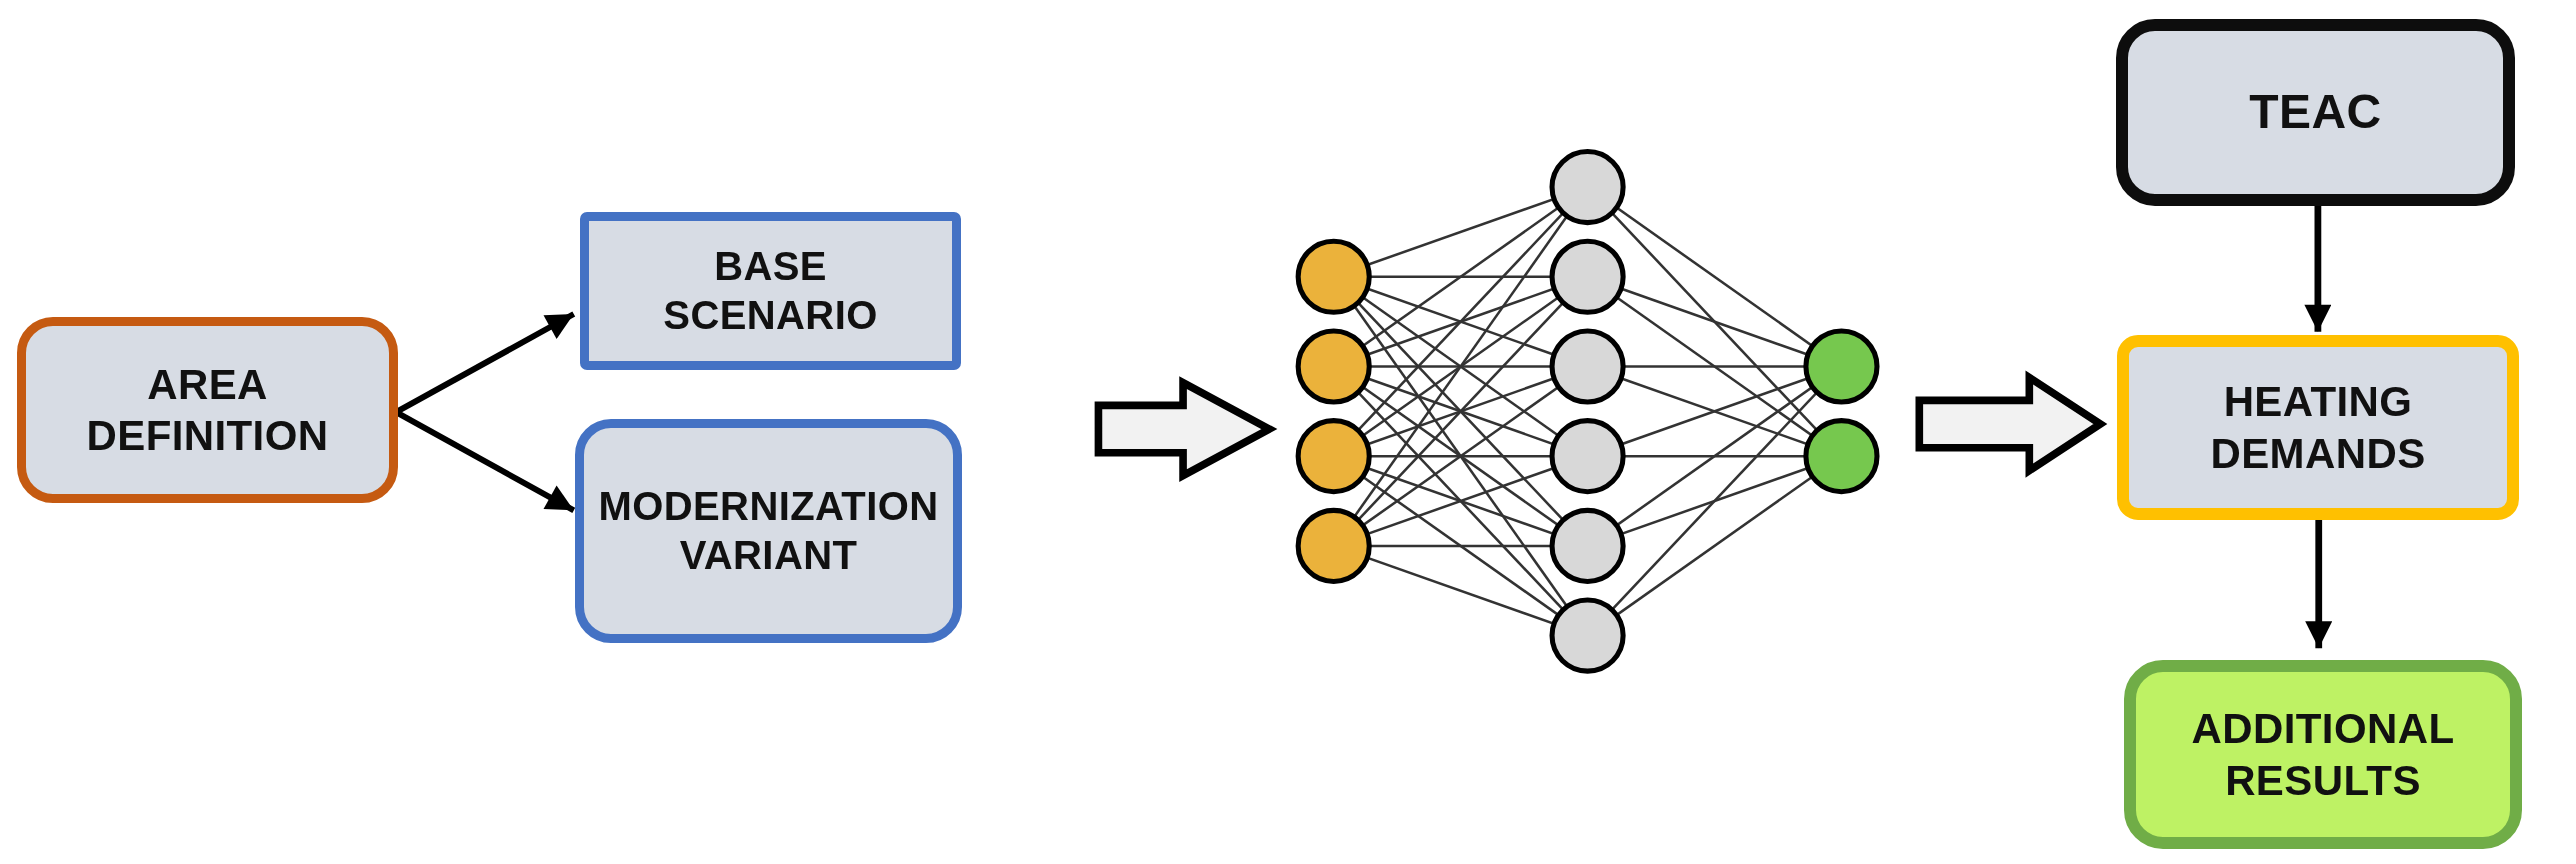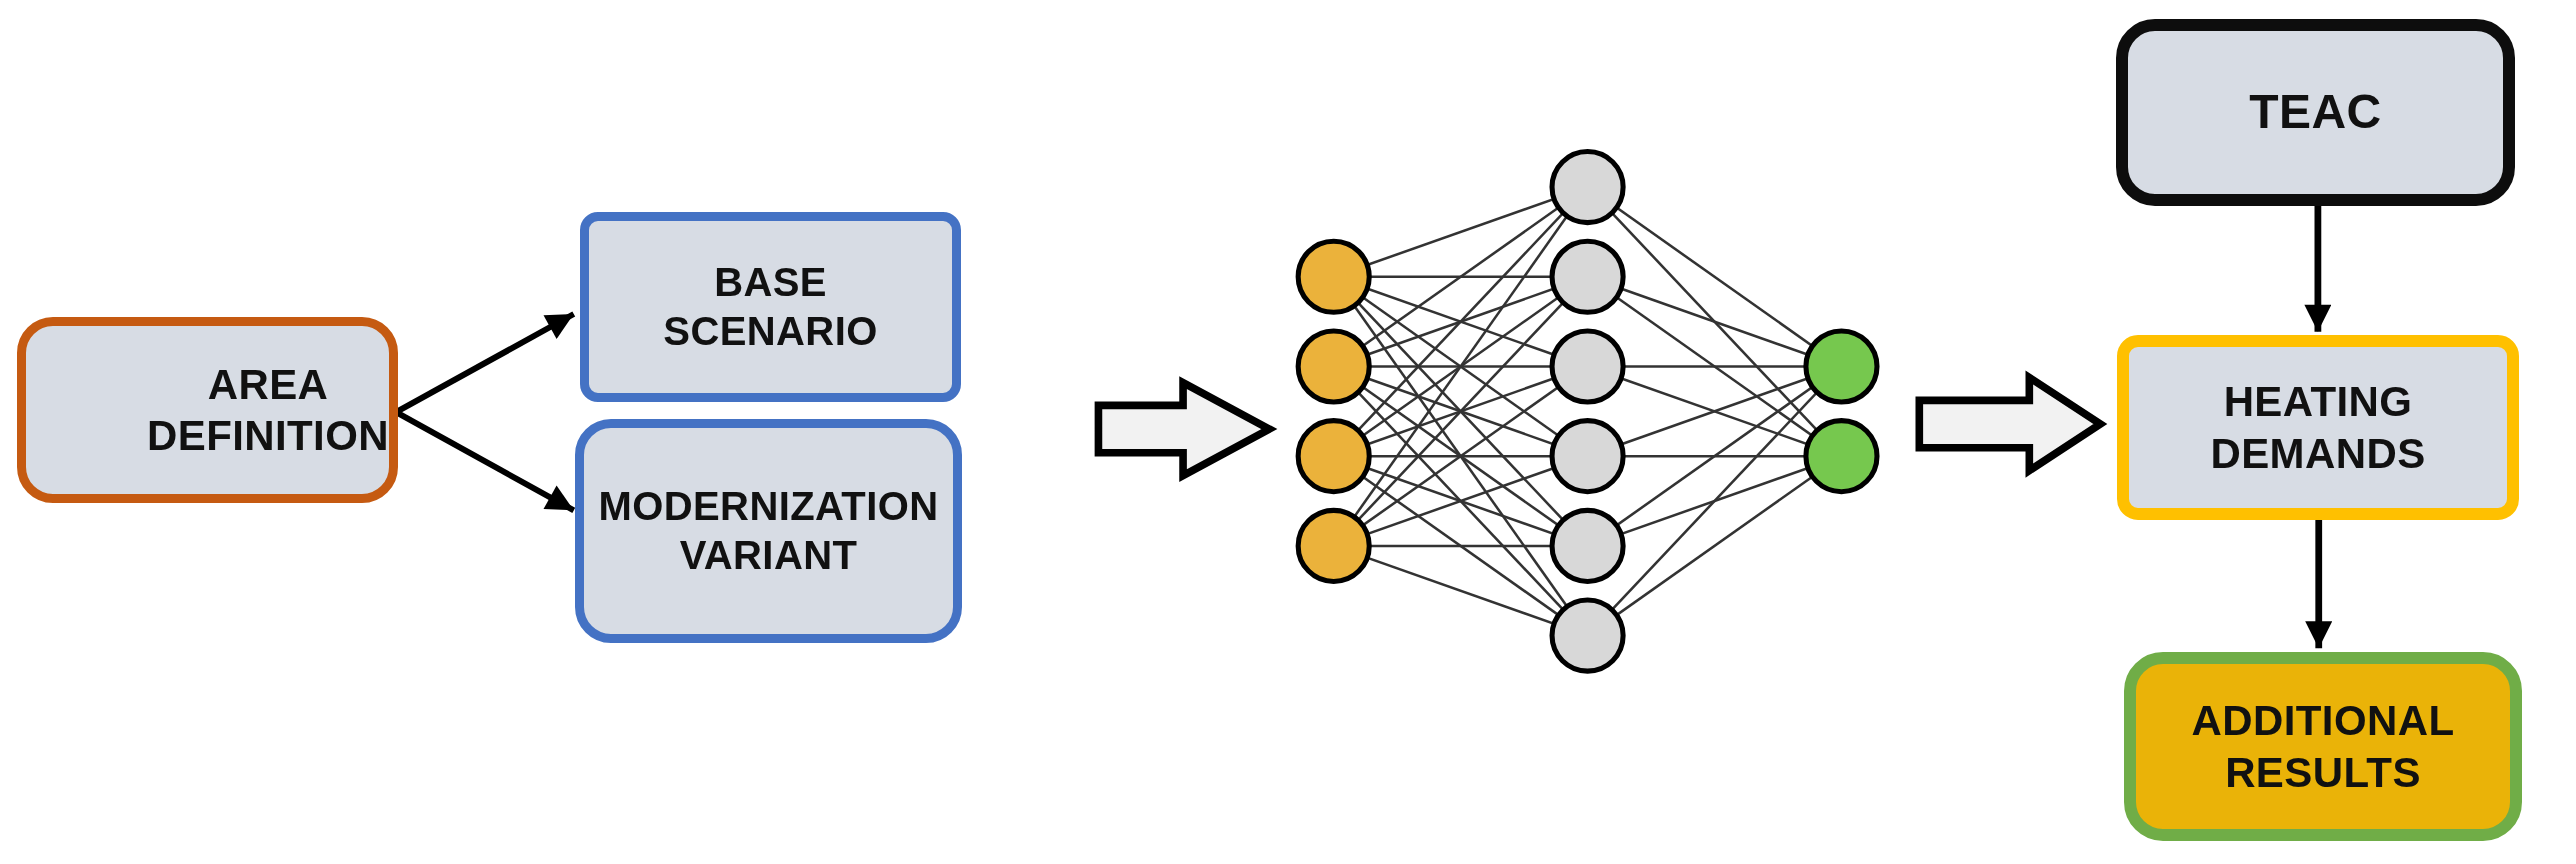--- a/index.html
+++ b/index.html
@@ -17,21 +17,21 @@
     border-style:solid;
     display:flex;align-items:center;justify-content:center;
     text-align:center;
     font-weight:bold;
     color:#111111;
     white-space:pre-line;
     line-height:1.22;
     letter-spacing:0.4px;
   }
   #box-area       {left:17px;  top:317px; width:381px; height:186px; border-width:9.3px; border-radius:36px; font-size:42px;}
-  #box-base       {left:580px; top:212px; width:381px; height:190px; border-width:9.3px; border-radius:18px; font-size:40px;}
+  #box-base       {left:580px; top:212px; width:381px; height:158px; border-width:9.3px; border-radius:7px; font-size:40px;}
   #box-modern     {left:575px; top:419px; width:387px; height:224px; border-width:9.3px; border-radius:36px; font-size:40px;}
   #box-teac       {left:2116px;top:18.6px;  width:399px; height:187px; border-width:12px; border-radius:39px; font-size:48px;}
   #box-heating    {left:2117px;top:335px; width:402px; height:185px; border-width:12px; border-radius:21px; font-size:42px;}
   #box-additional {left:2124px;top:652px; width:398px; height:189px; border-width:12px; border-radius:39px; font-size:42px;}
   .connector{fill:none;}
   .block-arrow{stroke-linejoin:miter;}
 </style>
 </head>
 <body>
 
@@ -103,21 +103,21 @@
         <circle cx="1876" cy="327" r="42" fill="#D8D8D8" stroke="#000000" stroke-width="6"></circle>
         <circle cx="1876" cy="433" r="42" fill="#D8D8D8" stroke="#000000" stroke-width="6"></circle>
         <circle cx="1876" cy="539" r="42" fill="#D8D8D8" stroke="#000000" stroke-width="6"></circle>
         <circle cx="1876" cy="645" r="42" fill="#D8D8D8" stroke="#000000" stroke-width="6"></circle>
         <circle cx="1876" cy="751" r="42" fill="#D8D8D8" stroke="#000000" stroke-width="6"></circle>
         <circle cx="2176" cy="433" r="42" fill="#76C84E" stroke="#000000" stroke-width="6"></circle>
         <circle cx="2176" cy="539" r="42" fill="#76C84E" stroke="#000000" stroke-width="6"></circle>
       </g>
   </svg>
 
-  <div class="dbox" id="box-area" style="border-color: rgb(197, 90, 17); background: rgb(215, 220, 228); justify-content: flex-end;">
+  <div class="dbox" id="box-area" style="border-color: rgb(197, 90, 17); background: rgb(215, 220, 228);">
     <span>AREA
 DEFINITION</span>
   </div>
 
   <div class="dbox" id="box-base" style="border-color: rgb(68, 114, 196); background: rgb(215, 220, 228);">
     <span>BASE
 SCENARIO</span>
   </div>
 
   <div class="dbox" id="box-modern" style="border-color: rgb(68, 114, 196); background: rgb(215, 220, 228);">
@@ -127,19 +127,19 @@
 
   <div class="dbox" id="box-teac" style="border-color: rgb(13, 13, 13); background: rgb(215, 220, 228); justify-content: center;">
     <span>TEAC</span>
   </div>
 
   <div class="dbox" id="box-heating" style="border-color: rgb(255, 192, 0); background: rgb(215, 220, 228);">
     <span>HEATING
 DEMANDS</span>
   </div>
 
-  <div class="dbox" id="box-additional" style="border-color: rgb(112, 173, 71); background: #eab308;">
+  <div class="dbox" id="box-additional" style="border-color: rgb(112, 173, 71); background: #bef264; margin-top: 8px;">
     <span>ADDITIONAL
 RESULTS</span>
   </div>
 
 </div>
 
 
 </body></html>

